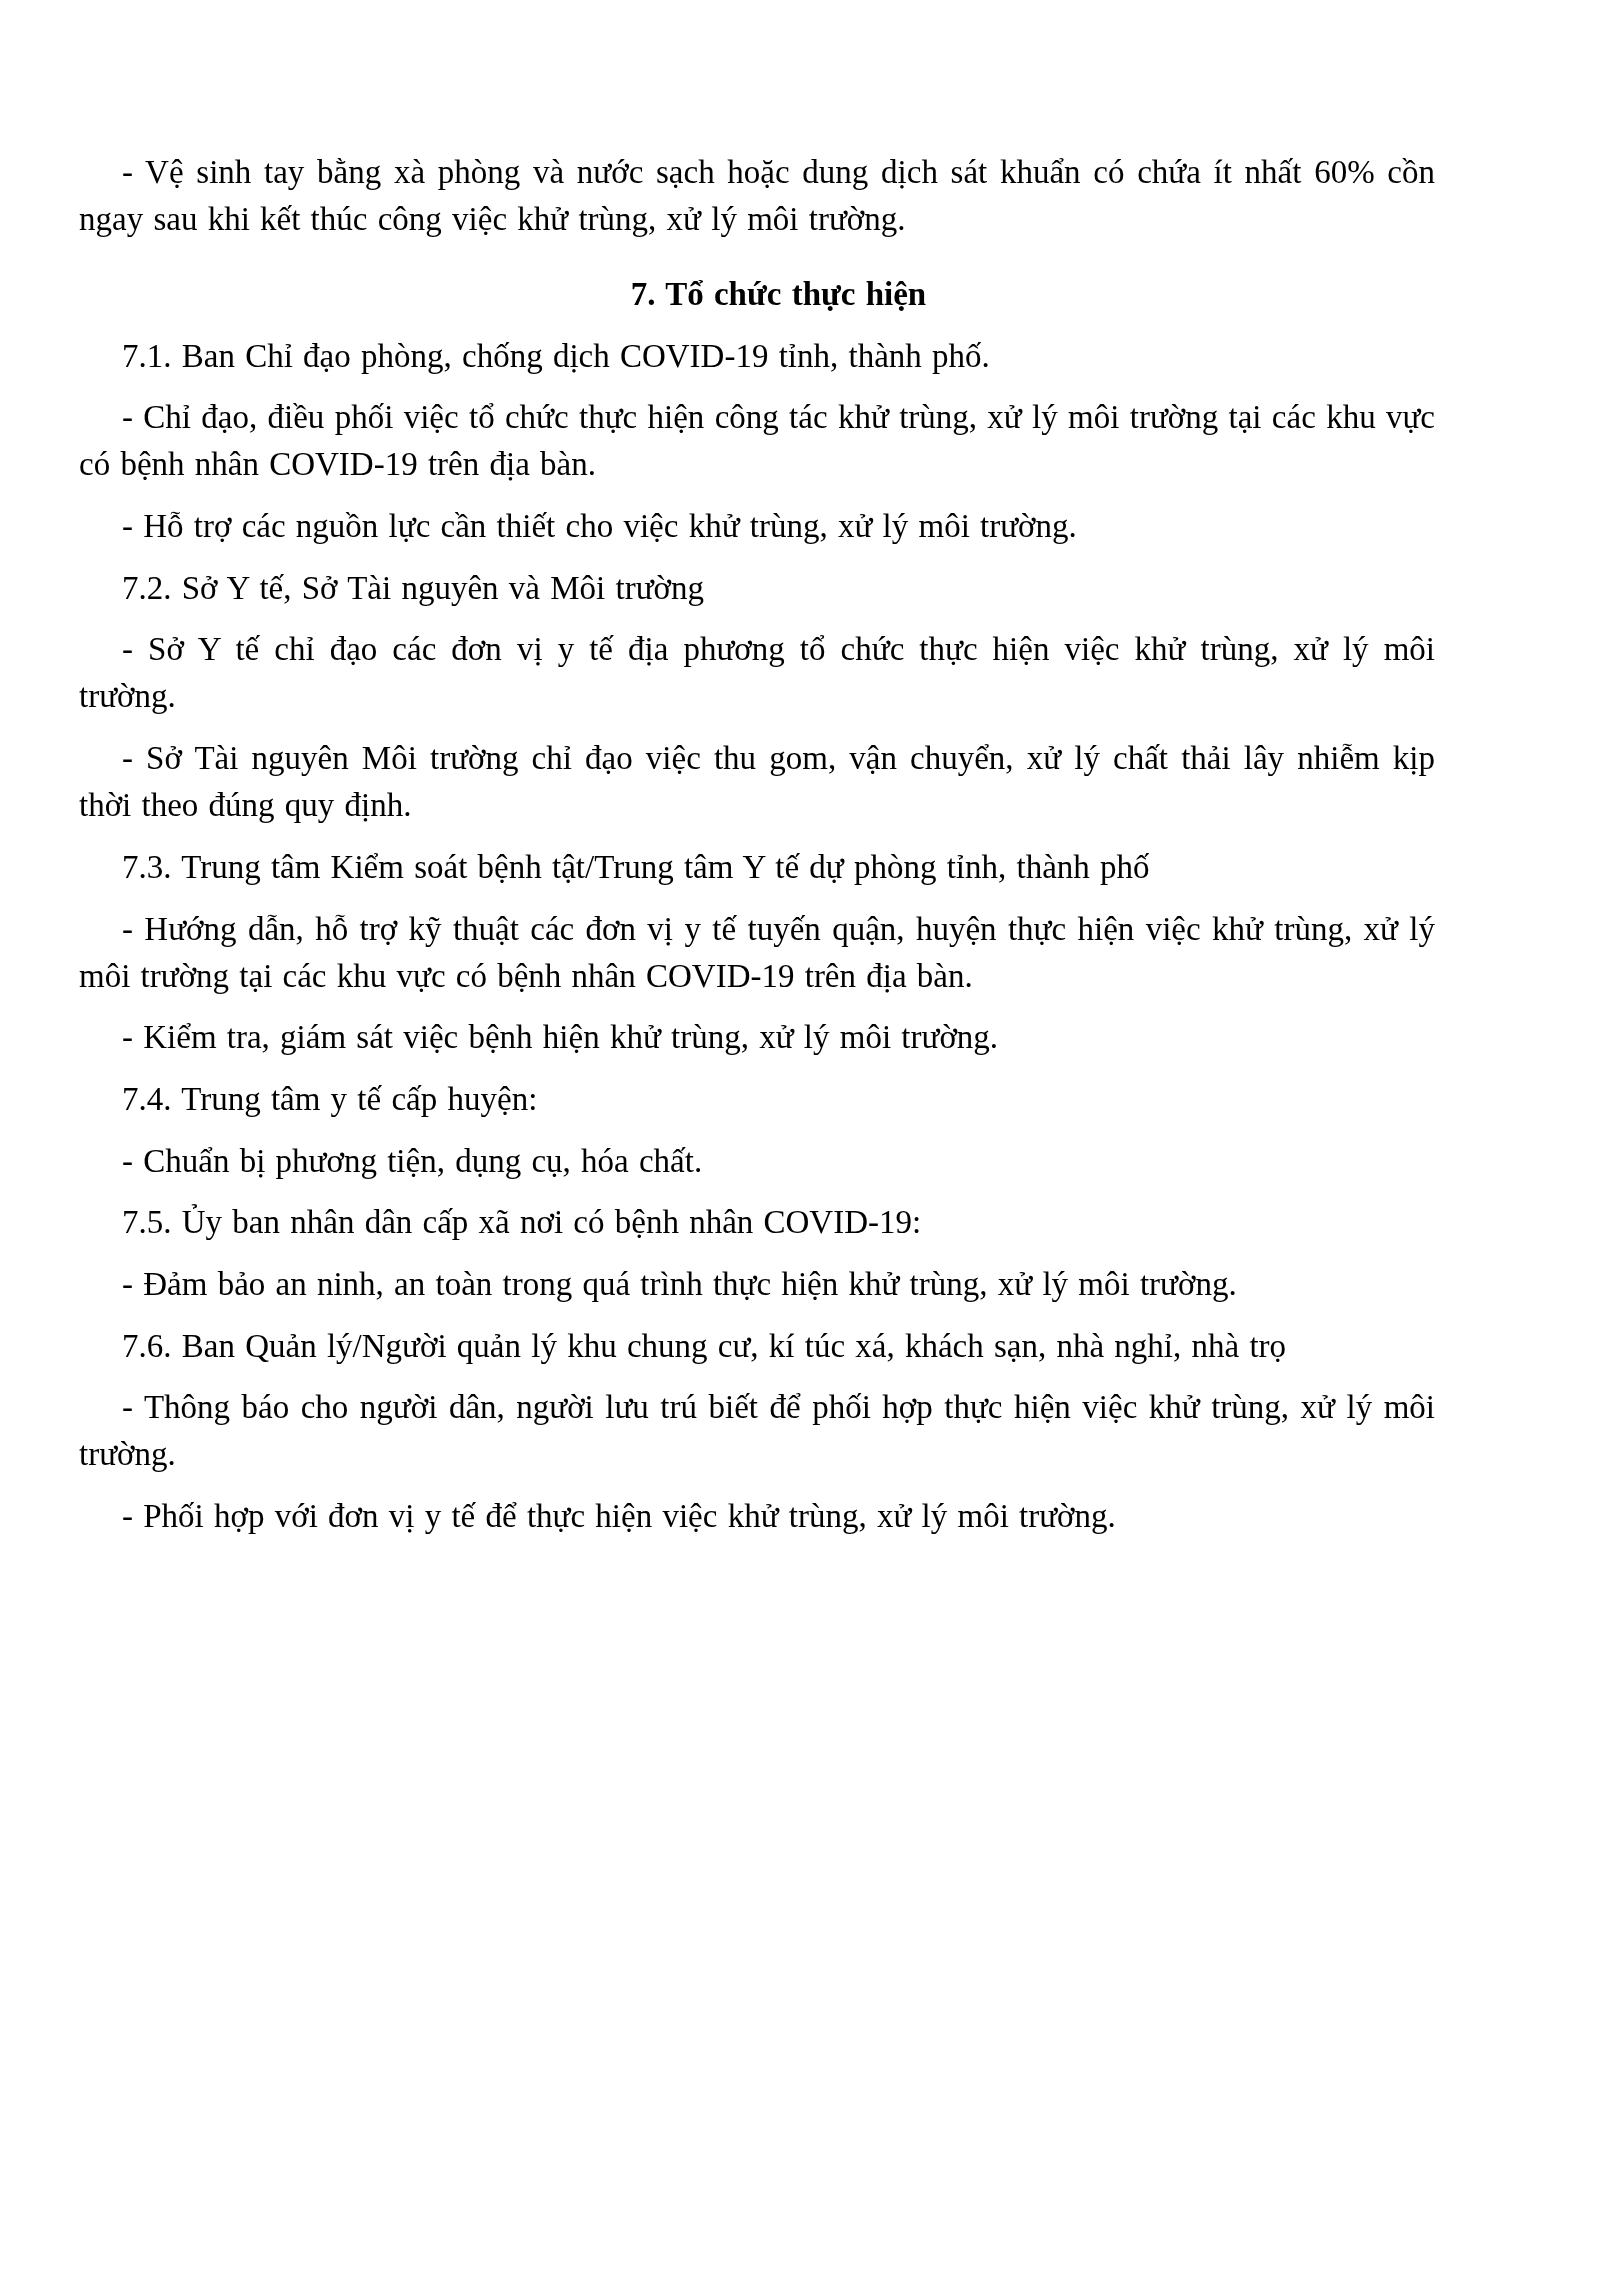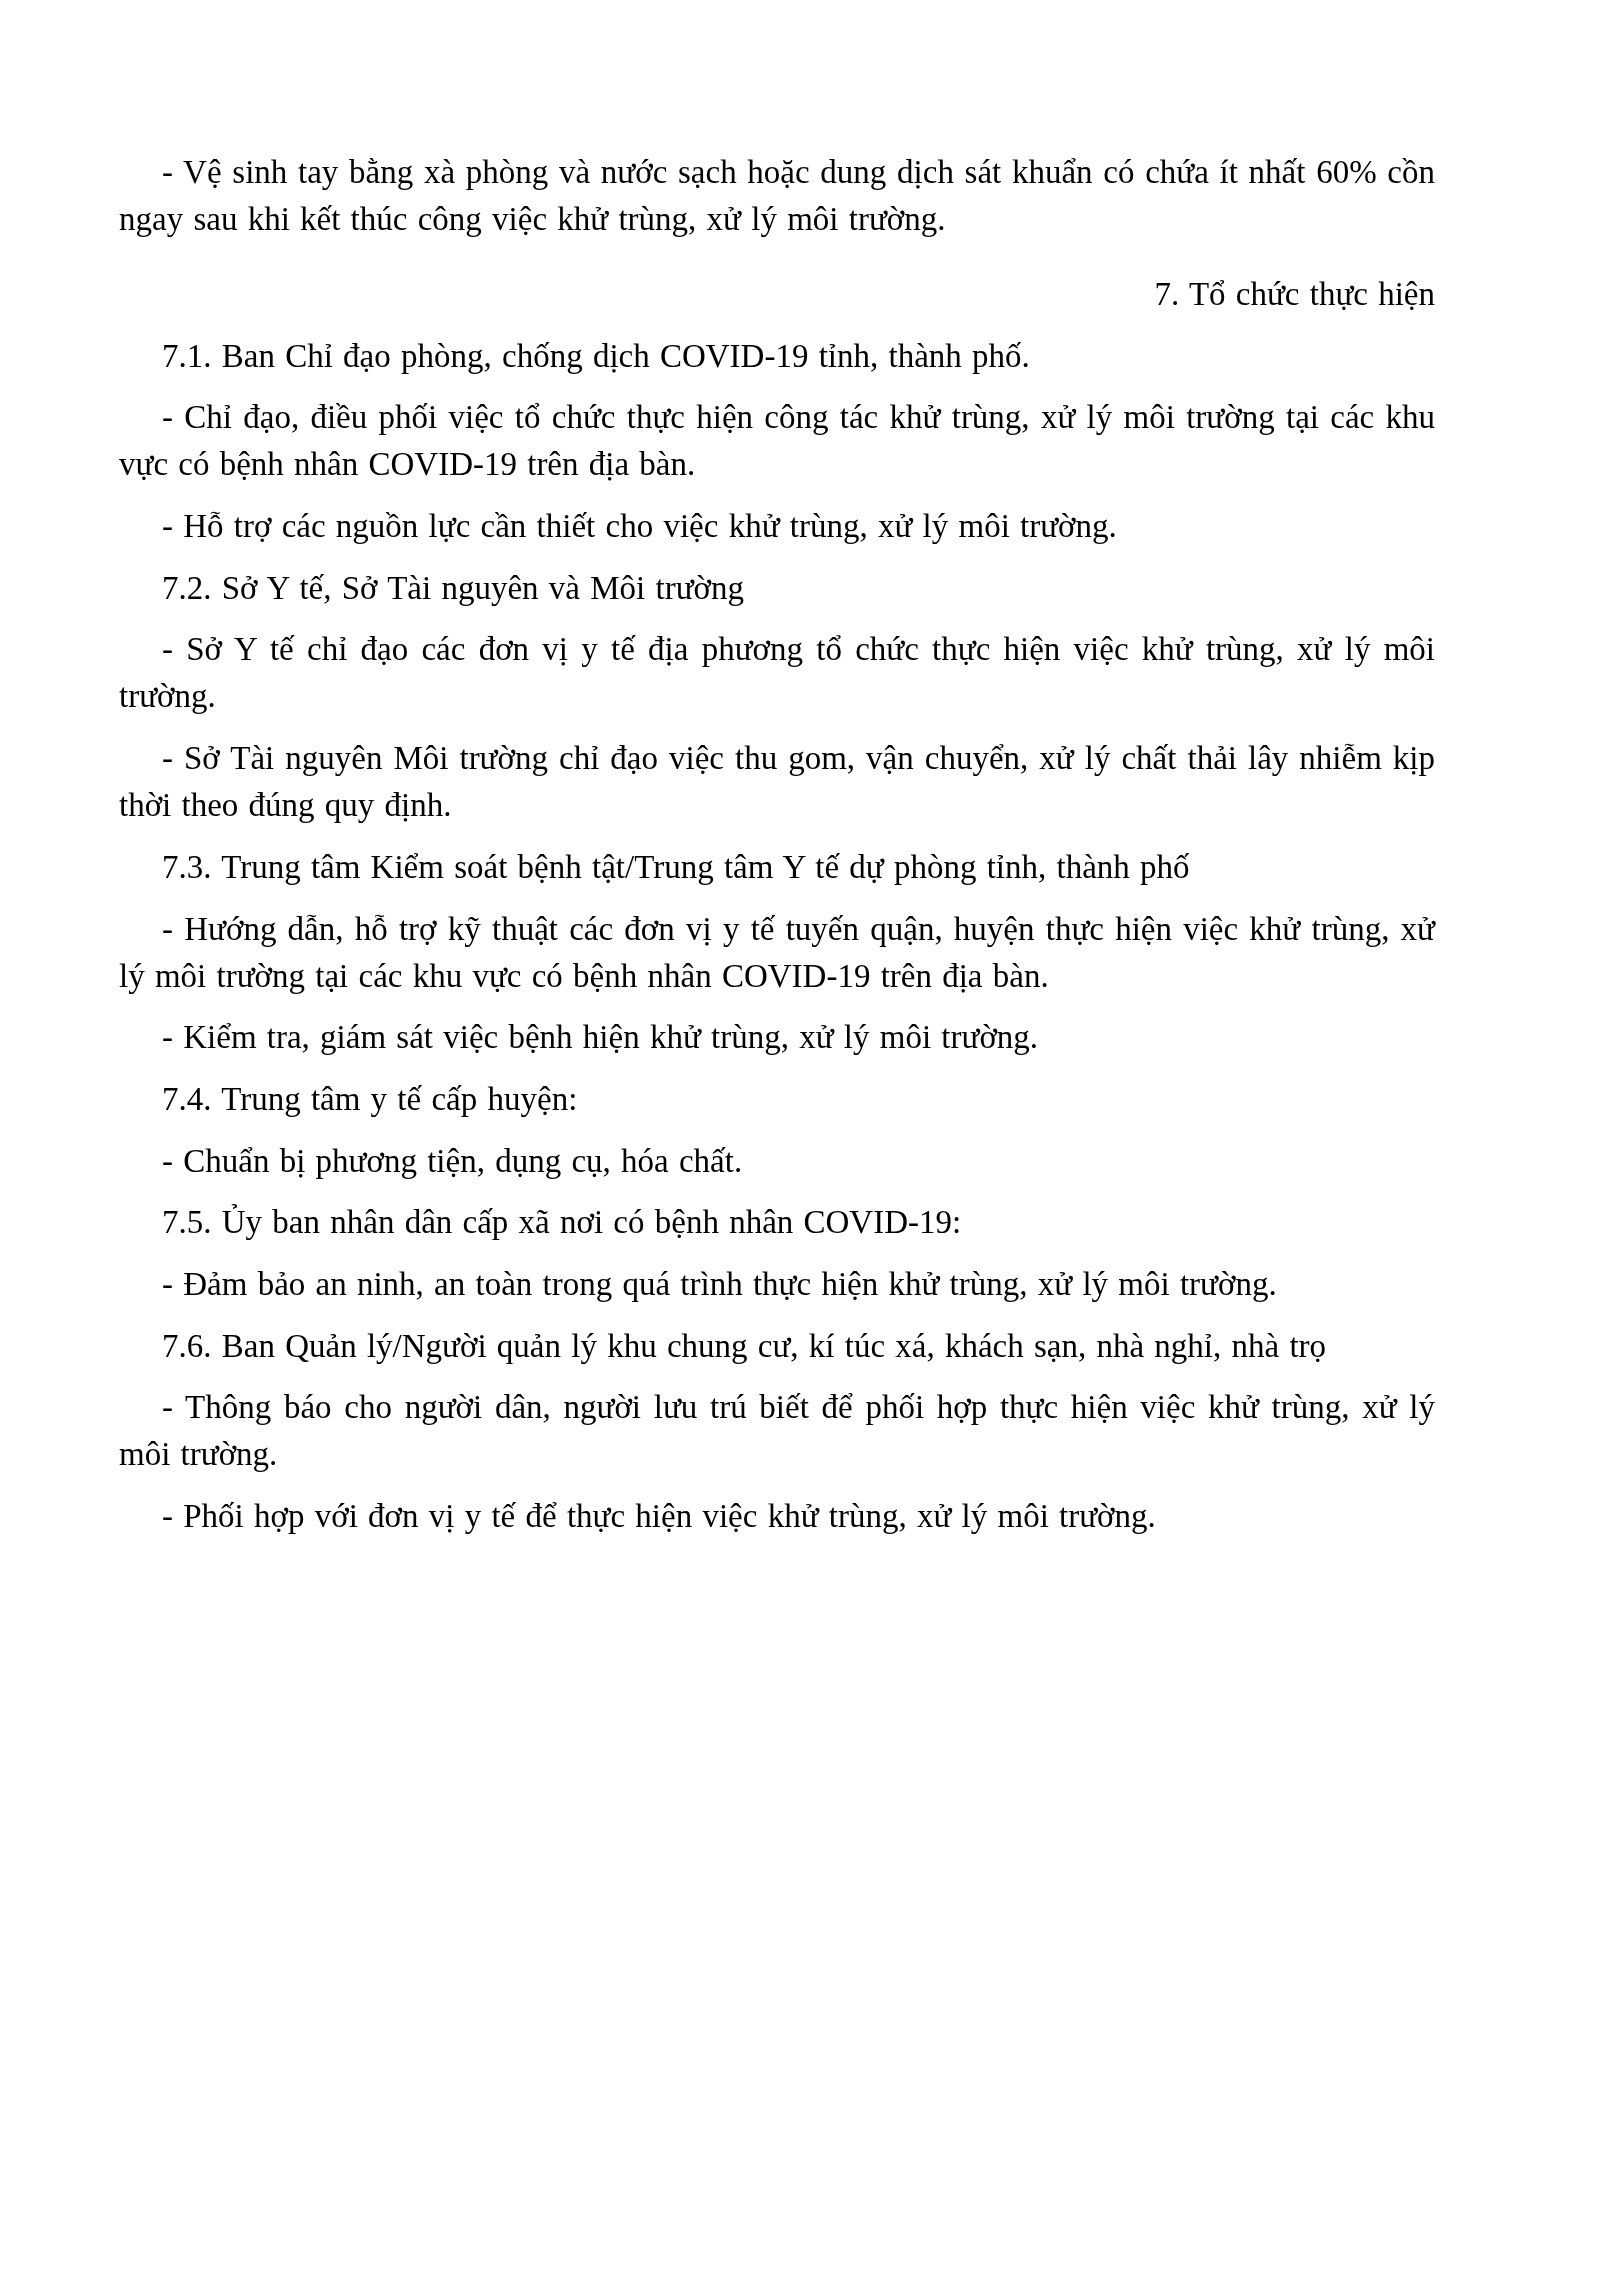--- a/index.html
+++ b/index.html
@@ -11,34 +11,34 @@
     width: 1621px;
     height: 2292px;
     overflow: hidden;
     font-family: "Liberation Serif", "DejaVu Serif", serif;
     color: #000000;
   }
   .page {
     box-sizing: border-box;
     width: 1621px;
     height: 2292px;
-    padding: 149px 186px 59px 119px;
+    padding: 149px 186px 59px 79px;
     background: #ffffff;
   }
   .page p {
     margin: 0 0 14.7px 0;
     font-size: 33px;
     line-height: 47px;
     text-align: justify;
     text-indent: 43px;
     word-spacing: 2px;
   }
   .page p.heading {
-    font-weight: normal;
-    text-align: right;
+    font-weight: bold;
+    text-align: center;
     margin-top: 28px;
   }
 </style>
 </head>
 <body>
 
 <div class="page">
   <p>- Vệ sinh tay bằng xà phòng và nước sạch hoặc dung dịch sát khuẩn có chứa ít nhất 60% cồn ngay sau khi kết thúc công việc khử trùng, xử lý môi trường.</p>
   <p class="heading">7. Tổ chức thực hiện</p>
   <p>7.1. Ban Chỉ đạo phòng, chống dịch COVID-19 tỉnh, thành phố.</p>

